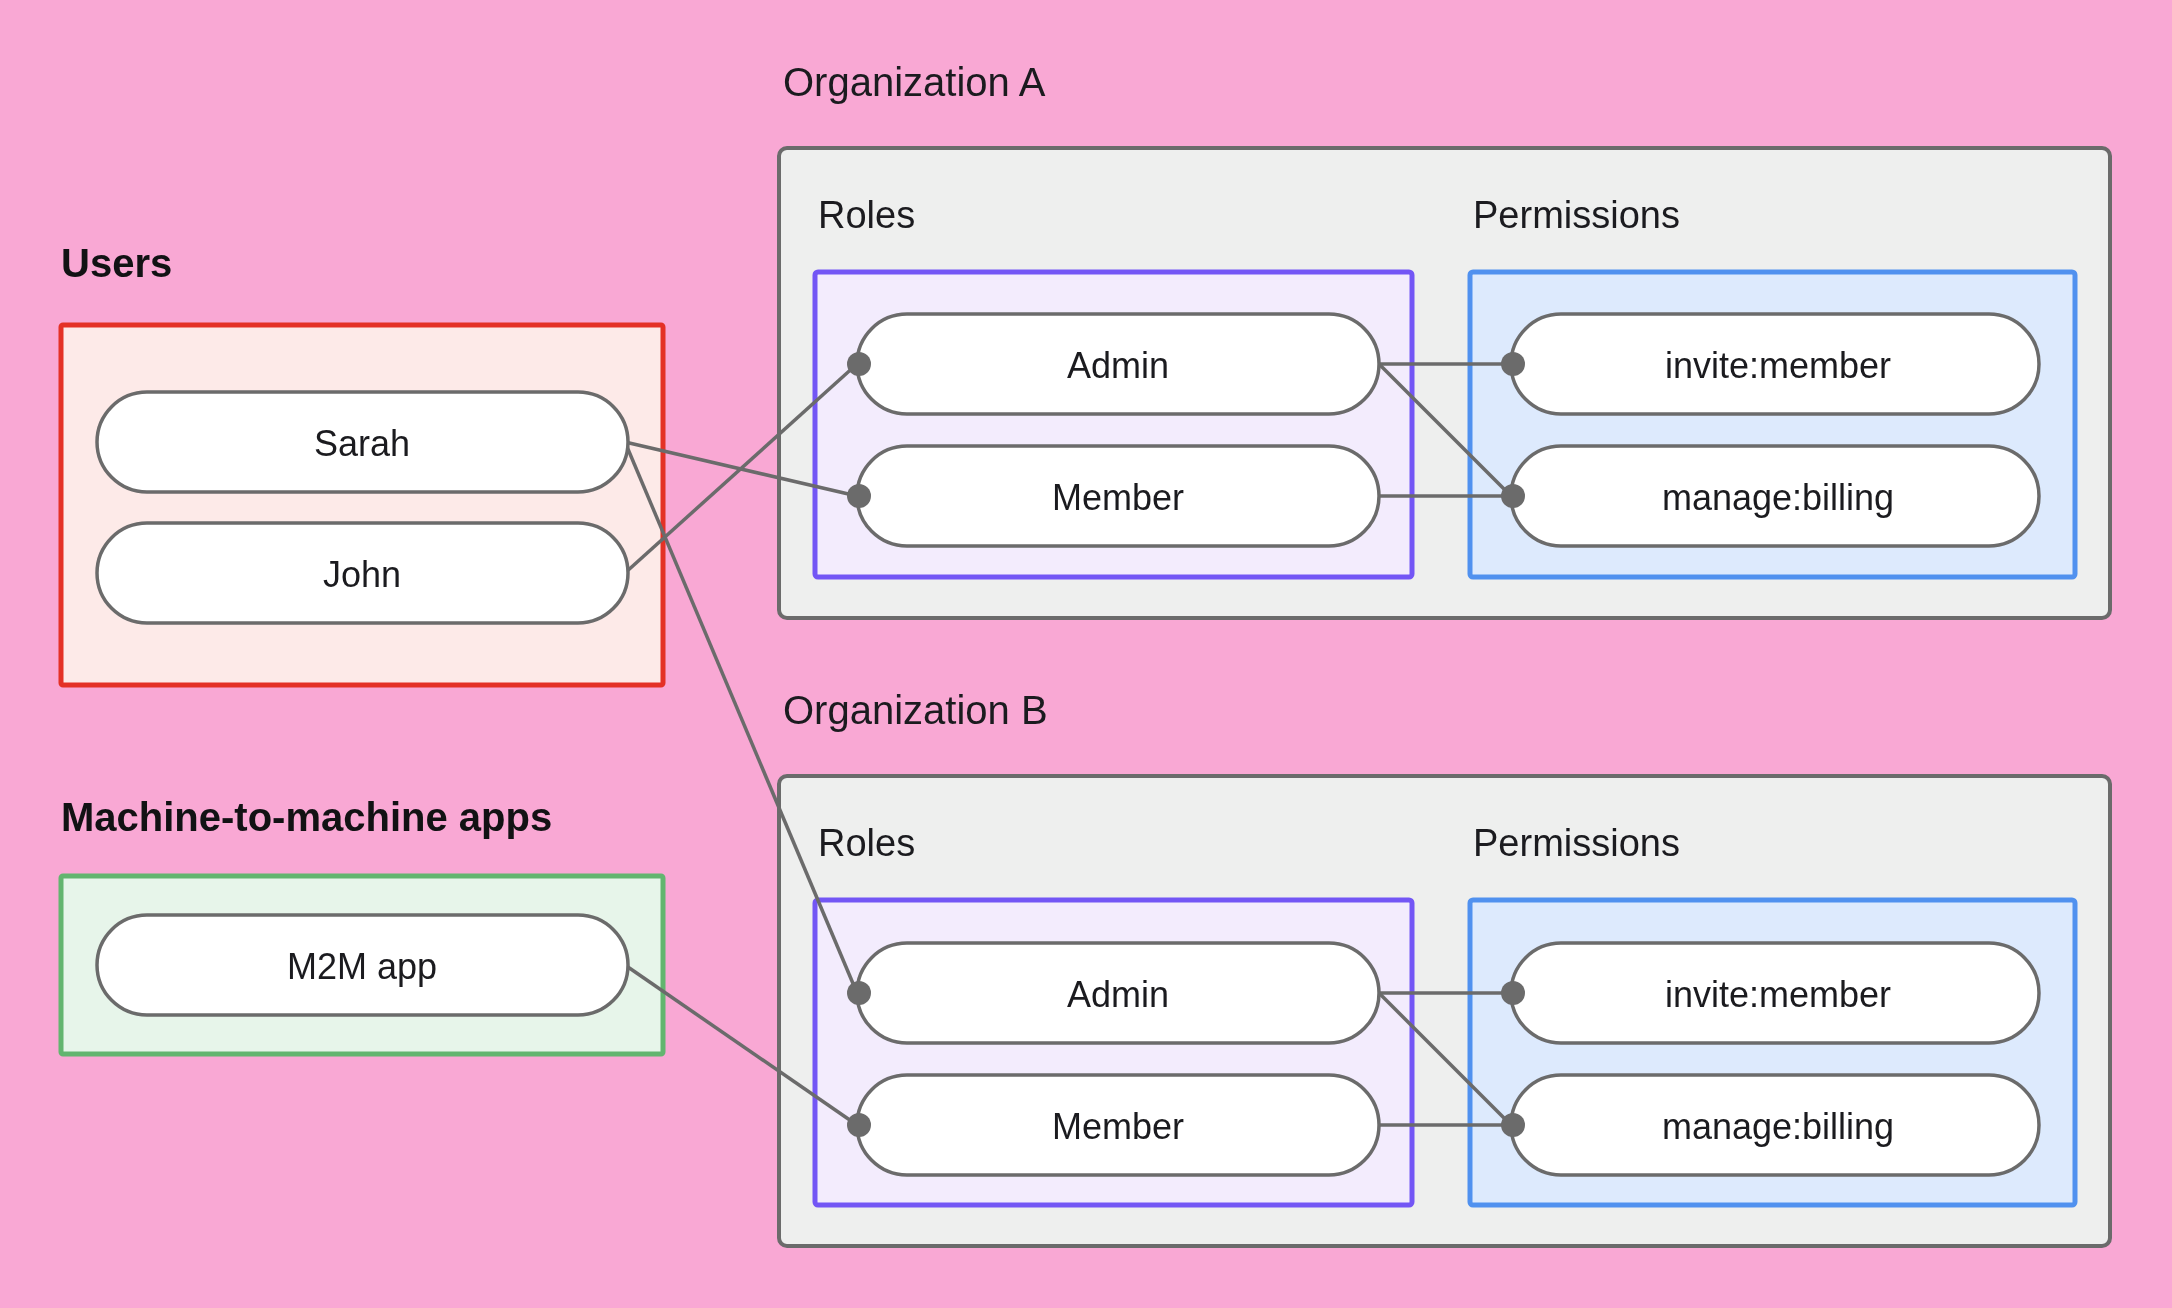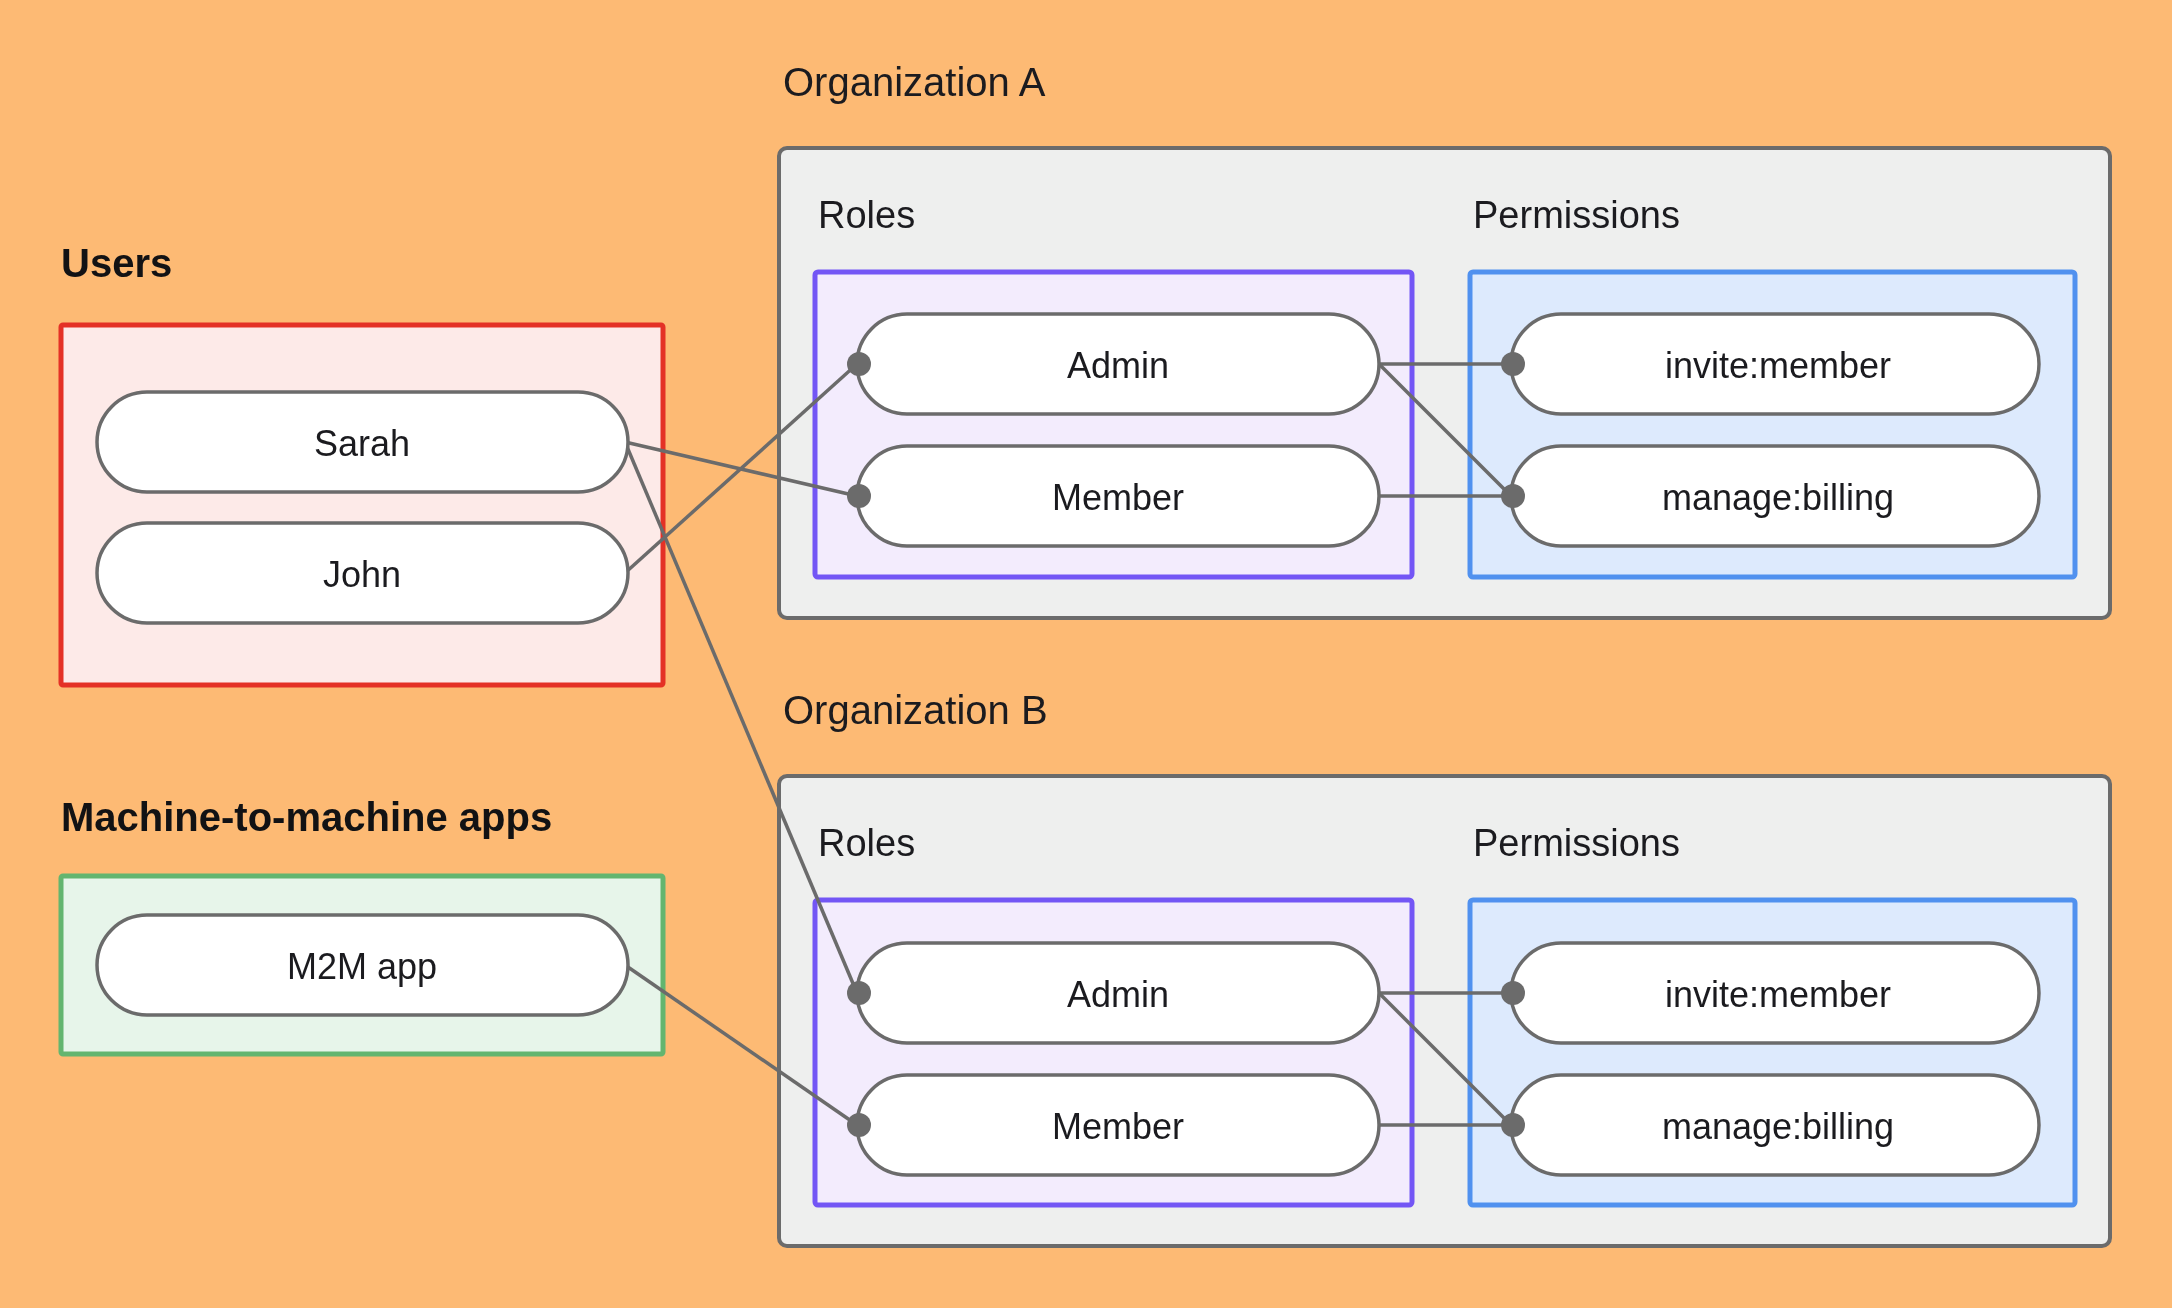--- a/index.html
+++ b/index.html
@@ -7,21 +7,21 @@
     padding: 0;
     background: #f5f7f7;
   }
   body {
     font-family: "Liberation Sans", sans-serif;
   }
   #stage {
     position: relative;
     width: 2172px;
     height: 1308px;
-    background: #fdba74;
+    background: #f9a8d4;
     overflow: hidden;
   }
   svg.diagram {
     position: absolute;
     left: 0;
     top: 0;
     width: 2172px;
     height: 1308px;
     display: block;
   }

